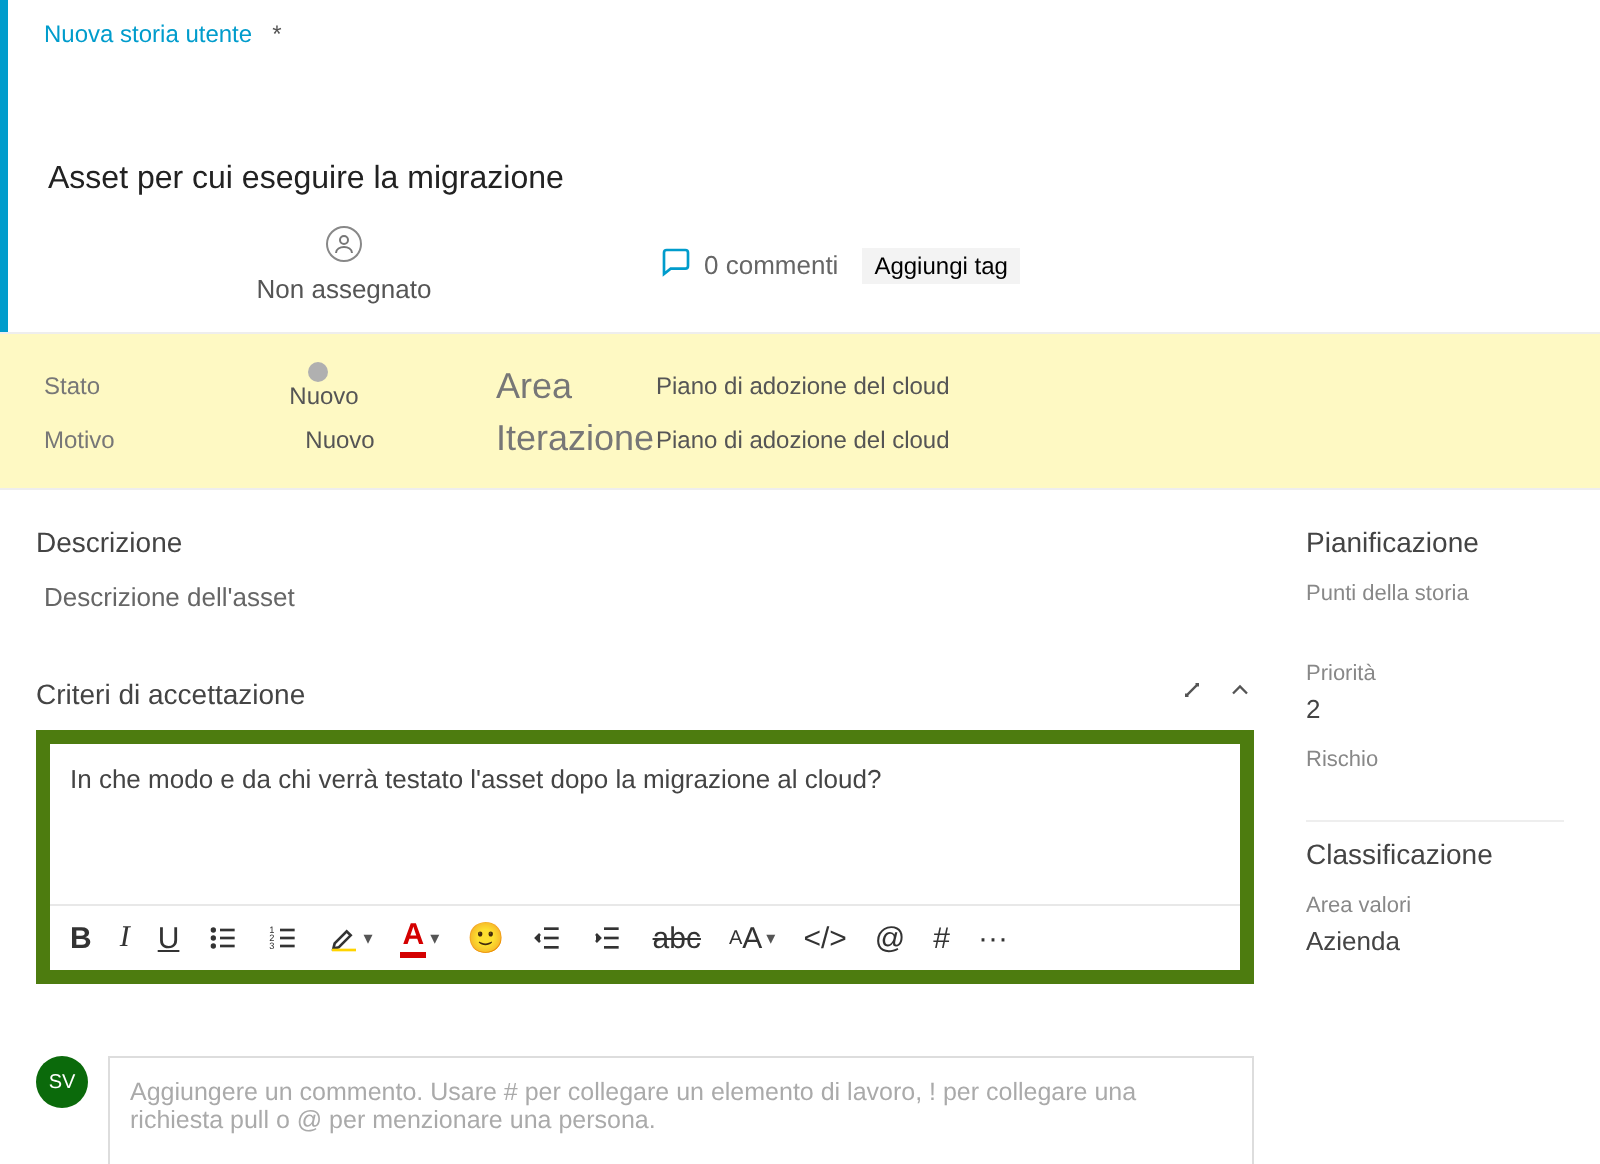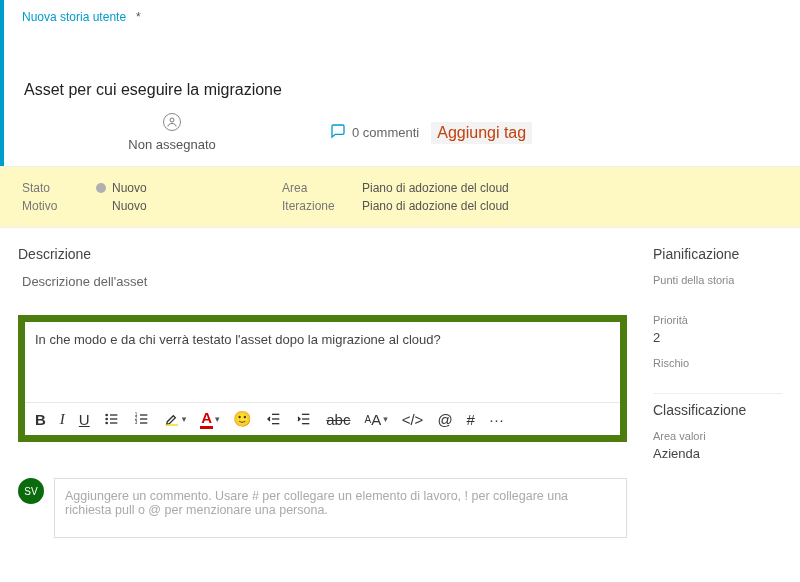--- a/index.html
+++ b/index.html
@@ -7,28 +7,28 @@
   .header { border-left: 4px solid #009ccc; padding: 8px 18px 8px 18px; }
   .type-row { display: flex; align-items: center; gap: 6px; color: #009ccc; font-size: 12px; padding: 2px 0 4px; }
   .type-row .asterisk { color: #555; margin-left: 4px; }
   .title-row { font-size: 16px; color: #222; padding: 6px 0 10px 2px; margin-top: 47px; }
   .meta-row { display: flex; align-items: center; gap: 8px; padding: 4px 0 6px; color: #555; }
   .assignee { display: flex; align-items: center; gap: 6px; width: 300px; flex-direction: column; }
   .assignee-icon { width: 18px; height: 18px; border-radius: 50%; border: 1.5px solid #888; display:flex;align-items:center;justify-content:center; }
   .assignee-icon svg { width: 12px; height: 12px; }
   .comments { display: flex; align-items: center; gap: 6px; color: #666; }
   .comments-icon svg { width: 16px; height: 16px; }
-  .add-tags { color: #c2410c; background: #f3f3f3; padding: 2px 6px; margin-left: 6px; font-size: 16px; }
+  .add-tags { color: #000000; background: #f3f3f3; padding: 2px 6px; margin-left: 6px; font-size: 12px; }
   .fields-bar { background: #fef9c3; border-top: 1px solid #eee; border-bottom: 1px solid #eee; padding: 10px 22px; }
   .frow { display: flex; align-items: center; gap: 20px; margin: 4px 0; }
   .flabel { width: 54px; color: #777; font-size: 12px; }
   .fval { color: #555; font-size: 12px; }
   .state-dot { width: 10px; height: 10px; background: #b0b0b0; border-radius: 50%; display:inline-block; margin-right:6px; vertical-align:middle; }
-  .fcol2-label { width: 60px; color: #777; font-size: 12px; margin-left: 34px; }
-  .statebox { width: 132px; display:flex; align-items:center;}
+  .fcol2-label { width: 60px; color: #777; font-size: 18px; }
+  .statebox { width: 132px; display:flex; align-items:center;flex-direction:column;}
   .main { display: flex; padding: 12px 18px 0 18px; }
   .left { flex: 1; padding-right: 20px; }
   .right { width: 135px; padding-left: 6px; }
   .sect-h { color: #444; font-size: 14px; margin: 6px 0 10px 0; display:flex; align-items:center; justify-content:space-between; }
   .descr-text { color: #666; font-size: 13px; padding: 2px 4px 26px 4px; }
   .criteria-box { border: 7px solid #4d7c0f; }
   .criteria-text { padding: 10px 10px 40px 10px; color: #444; font-size: 13px; min-height: 80px; }
   .toolbar { display: flex; align-items: center; gap: 14px; padding: 6px 10px 6px 10px; border-top: 1px solid #e8e8e8; }
   .toolbar .tbtn { font-size: 15px; color: #333; cursor: pointer; display:flex; align-items:center; }
   .tb-bold { font-weight: bold; font-size:16px; }
@@ -98,20 +98,31 @@
   </div>
 </div>
 
 <div class="main">
   <div class="left">
     <div class="sect-h">
       <span>Descrizione</span>
     </div>
     <div class="descr-text">Descrizione dell'asset</div>
 
+    <div class="sect-h">
+      <span>Criteri di accettazione</span>
+      <span class="sect-icons">
+        <span><svg viewBox="0 0 24 24" stroke="#555" fill="none" stroke-width="2">
+              <path d="M7 17L17 7M7 7h0M17 17h0M15 7h2v2M9 17H7v-2"></path>
+            </svg></span>
+        <span><svg viewBox="0 0 24 24" stroke="#555" fill="none" stroke-width="2">
+              <path d="M6 15l6-6 6 6"></path>
+            </svg></span>
+      </span>
+    </div>
     <div class="criteria-box">
       <div class="criteria-text">In che modo e da chi verrà testato l'asset dopo la migrazione al cloud?</div>
       <div class="toolbar">
         <span class="tbtn tb-bold">B</span>
         <span class="tbtn tb-italic">I</span>
         <span class="tbtn tb-under">U</span>
         <span class="tbtn">
             <svg width="16" height="16" viewBox="0 0 24 24" stroke="#333" stroke-width="2">
               <circle cx="4" cy="6" r="1" fill="#333"></circle>
               <line x1="9" y1="6" x2="20" y2="6"></line>

